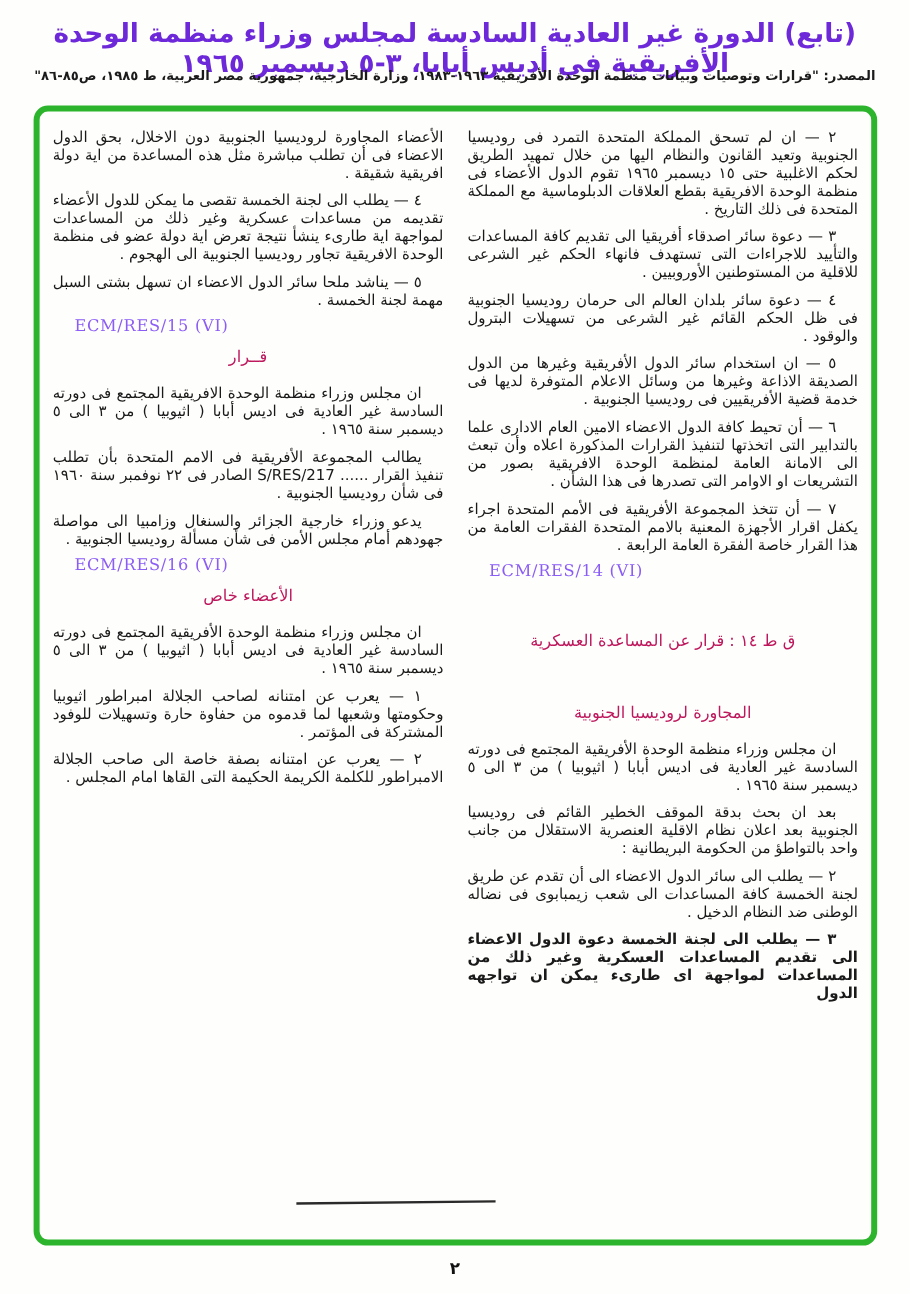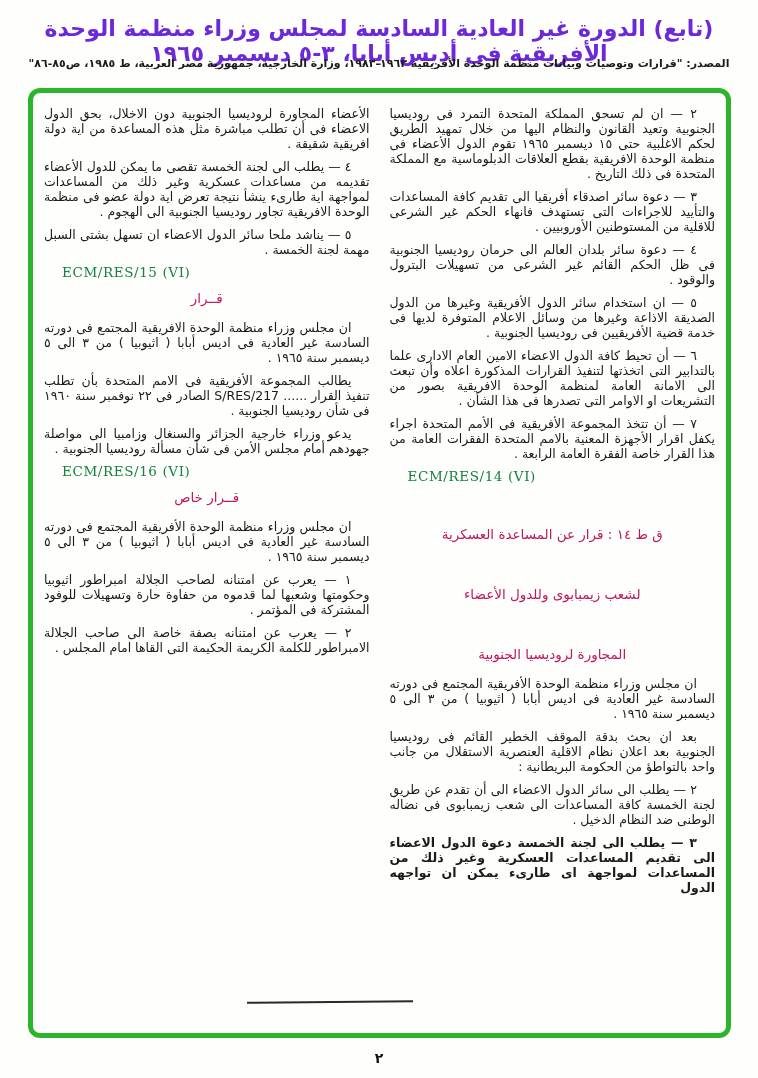--- a/index.html
+++ b/index.html
@@ -54,21 +54,21 @@
   .col p.cont{text-indent:0;}
   .col p.bold{font-weight:bold;}
   .ref{
     direction:ltr;
     text-align:left;
     font-family:"DejaVu Serif","Liberation Serif",serif;
     font-size:13.5px;
     letter-spacing:0.6px;
     margin:24px 0 14px 0;
     text-indent:0;
-    color:#15803d;
+    color:#8b5cf6;
   }
   .res-heading{
     text-align:center;
     font-weight:normal;
     font-size:13.5px;
     line-height:20px;
     margin:4px 0 12px 0;
     text-indent:0;
     color:#be185d;
   }
@@ -104,21 +104,20 @@
         <p>٣ — دعوة سائر اصدقاء أفريقيا الى تقديم كافة المساعدات والتأييد للاجراءات التى تستهدف فانهاء الحكم غير الشرعى للاقلية من المستوطنين الأوروبيين .</p>
         <p>٤ — دعوة سائر بلدان العالم الى حرمان روديسيا الجنوبية فى ظل الحكم القائم غير الشرعى من تسهيلات البترول والوقود .</p>
         <p>٥ — ان استخدام سائر الدول الأفريقية وغيرها من الدول الصديقة الاذاعة وغيرها من وسائل الاعلام المتوفرة لديها فى خدمة قضية الأفريقيين فى روديسيا الجنوبية .</p>
         <p>٦ — أن تحيط كافة الدول الاعضاء الامين العام الادارى علما بالتدابير التى اتخذتها لتنفيذ القرارات المذكورة اعلاه وأن تبعث الى الامانة العامة لمنظمة الوحدة الافريقية بصور من التشريعات او الاوامر التى تصدرها فى هذا الشأن .</p>
         <p>٧ — أن تتخذ المجموعة الأفريقية فى الأمم المتحدة اجراء يكفل اقرار الأجهزة المعنية بالامم المتحدة الفقرات العامة من هذا القرار خاصة الفقرة العامة الرابعة .</p>
 
         <p class="ref">ECM/RES/14 (VI)</p>
 
         <div class="res-heading">
           <div>ق ط ١٤ : قرار عن المساعدة العسكرية</div>
-          <div>لشعب زيمبابوى وللدول الأعضاء</div>
           <div>المجاورة لروديسيا الجنوبية</div>
         </div>
 
         <p>ان مجلس وزراء منظمة الوحدة الأفريقية المجتمع فى دورته السادسة غير العادية فى اديس أبابا ( اثيوبيا ) من ٣ الى ٥ ديسمبر سنة ١٩٦٥ .</p>
         <p>بعد ان بحث بدقة الموقف الخطير القائم فى روديسيا الجنوبية بعد اعلان نظام الاقلية العنصرية الاستقلال من جانب واحد بالتواطؤ من الحكومة البريطانية :</p>
         <p>٢ — يطلب الى سائر الدول الاعضاء الى أن تقدم عن طريق لجنة الخمسة كافة المساعدات الى شعب زيمبابوى فى نضاله الوطنى ضد النظام الدخيل .</p>
         <p class="bold">٣ — يطلب الى لجنة الخمسة دعوة الدول الاعضاء الى تقديم المساعدات العسكرية وغير ذلك من المساعدات لمواجهة اى طارىء يمكن ان تواجهه الدول</p>
       </div>
 
       <div class="col">
@@ -127,21 +126,21 @@
         <p>٥ — يناشد ملحا سائر الدول الاعضاء ان تسهل بشتى السبل مهمة لجنة الخمسة .</p>
 
         <p class="ref">ECM/RES/15 (VI)</p>
         <div class="res-heading">قــرار</div>
 
         <p>ان مجلس وزراء منظمة الوحدة الافريقية المجتمع فى دورته السادسة غير العادية فى اديس أبابا ( اثيوبيا ) من ٣ الى ٥ ديسمبر سنة ١٩٦٥ .</p>
         <p>يطالب المجموعة الأفريقية فى الامم المتحدة بأن تطلب تنفيذ القرار ...... S/RES/217 الصادر فى ٢٢ نوفمبر سنة ١٩٦٠ فى شأن روديسيا الجنوبية .</p>
         <p>يدعو وزراء خارجية الجزائر والسنغال وزامبيا الى مواصلة جهودهم أمام مجلس الأمن فى شأن مسألة روديسيا الجنوبية .</p>
 
         <p class="ref">ECM/RES/16 (VI)</p>
-        <div class="res-heading">قــرار خاص</div>
+        <div class="res-heading">الأعضاء خاص</div>
 
         <p>ان مجلس وزراء منظمة الوحدة الأفريقية المجتمع فى دورته السادسة غير العادية فى اديس أبابا ( اثيوبيا ) من ٣ الى ٥ ديسمبر سنة ١٩٦٥ .</p>
         <p>١ — يعرب عن امتنانه لصاحب الجلالة امبراطور اثيوبيا وحكومتها وشعبها لما قدموه من حفاوة حارة وتسهيلات للوفود المشتركة فى المؤتمر .</p>
         <p>٢ — يعرب عن امتنانه بصفة خاصة الى صاحب الجلالة الامبراطور للكلمة الكريمة الحكيمة التى القاها امام المجلس .</p>
       </div>
 
     </div>
   </div>
 
   <div class="footnote-rule"></div>

